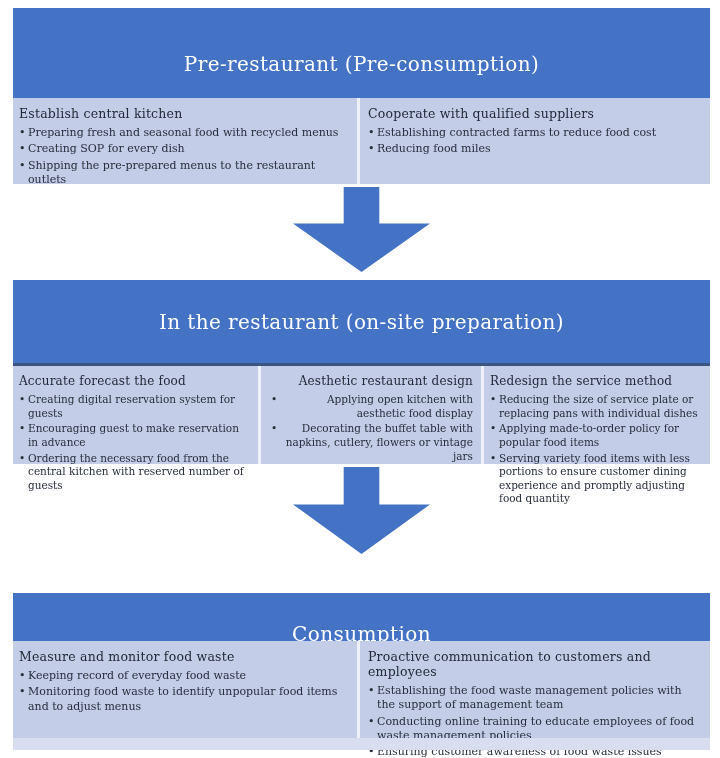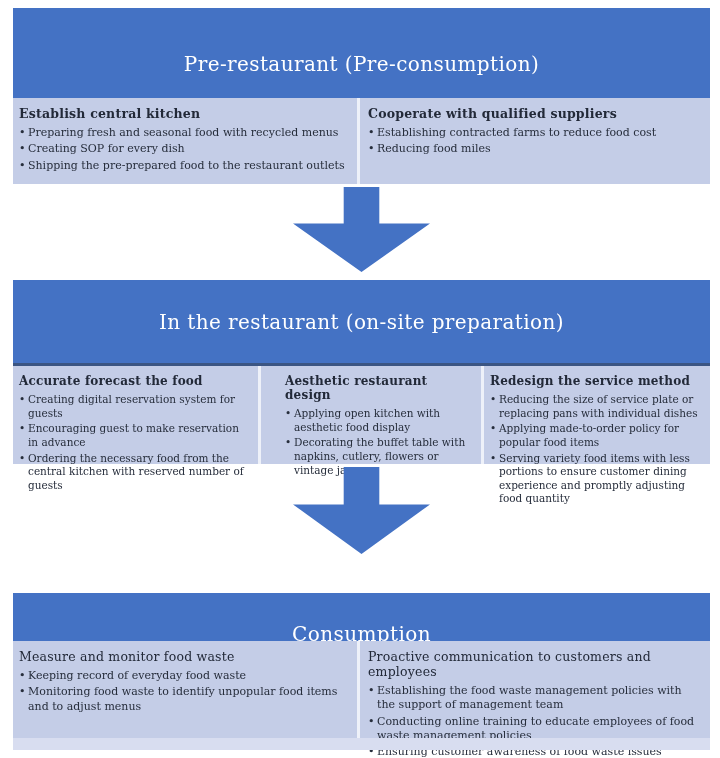--- a/index.html
+++ b/index.html
@@ -13,21 +13,21 @@
     display:flex; align-items:center; justify-content:center;
     box-sizing:border-box; border-bottom:3px solid rgba(50,55,66,.5);
   }
   .stage-title { color:#ffffff; font-size:20px; letter-spacing:.4px; }
   
   .stage-body {
     position:absolute; left:13px; width:697px; background:#C4CDE7;
   }
   .col { position:absolute; top:0; box-sizing:border-box; padding:6px 8px 0 6px; }
   .col-h { font-size:12.5px; color:#222938; margin:2px 0 3px 0; letter-spacing:.2px; }
-  .bold-h .col-h { font-weight:bold; }
+  .bold-h .col-h { font-weight:normal; }
   .plain-h .col-h { font-weight:normal; }
   ul.bullets { margin:5px 0 0 0; padding:0; list-style:none; }
   ul.bullets li {
     font-size:11px; color:#262D3B; line-height:1.3;
     position:relative; padding-left:9px; margin-bottom:2px;
   }
   ul.bullets li::before { content:"\2022"; position:absolute; left:0; top:0; }
   .s2b .col-h { font-size:12px; }
   .s2b ul.bullets li { font-size:10.5px; }
   .vdiv { position:absolute; top:0; bottom:0; width:3px; background:#eef1f9; }
@@ -56,21 +56,21 @@
 
   <div class="stage-hdr s1h">
     <div class="stage-title">Pre-restaurant (Pre-consumption)</div>
   </div>
   <div class="stage-body s1b bold-h">
     <div class="col" style="left:0;width:344px;">
       <div class="col-h">Establish central kitchen</div>
       <ul class="bullets">
         <li>Preparing fresh and seasonal food with recycled menus</li>
         <li>Creating SOP for every dish</li>
-        <li>Shipping the pre-prepared food to the restaurant outlets</li>
+        <li>Shipping the pre-prepared menus to the restaurant outlets</li>
       </ul>
     </div>
     <div class="vdiv" style="left:344px;"></div>
     <div class="col" style="left:347px;width:350px;padding-left:8px;">
       <div class="col-h">Cooperate with qualified suppliers</div>
       <ul class="bullets">
         <li>Establishing contracted farms to reduce food cost</li>
         <li>Reducing food miles</li>
       </ul>
     </div>
@@ -84,21 +84,21 @@
   <div class="stage-body s2b bold-h">
     <div class="col" style="left:0;width:245px;">
       <div class="col-h">Accurate forecast the food</div>
       <ul class="bullets">
         <li>Creating digital reservation system for guests</li>
         <li>Encouraging guest to make reservation in advance</li>
         <li>Ordering the necessary food from the central kitchen with reserved number of guests</li>
       </ul>
     </div>
     <div class="vdiv" style="left:245px;"></div>
-    <div class="col" style="left:248px;width:220px;padding-left:24px;">
+    <div class="col" style="left:248px;width:220px;padding-left:10px;text-align:right;">
       <div class="col-h">Aesthetic restaurant design</div>
       <ul class="bullets">
         <li>Applying open kitchen with aesthetic food display</li>
         <li>Decorating the buffet table with napkins, cutlery, flowers or vintage jars</li>
       </ul>
     </div>
     <div class="vdiv" style="left:468px;"></div>
     <div class="col" style="left:471px;width:226px;">
       <div class="col-h">Redesign the service method</div>
       <ul class="bullets">

